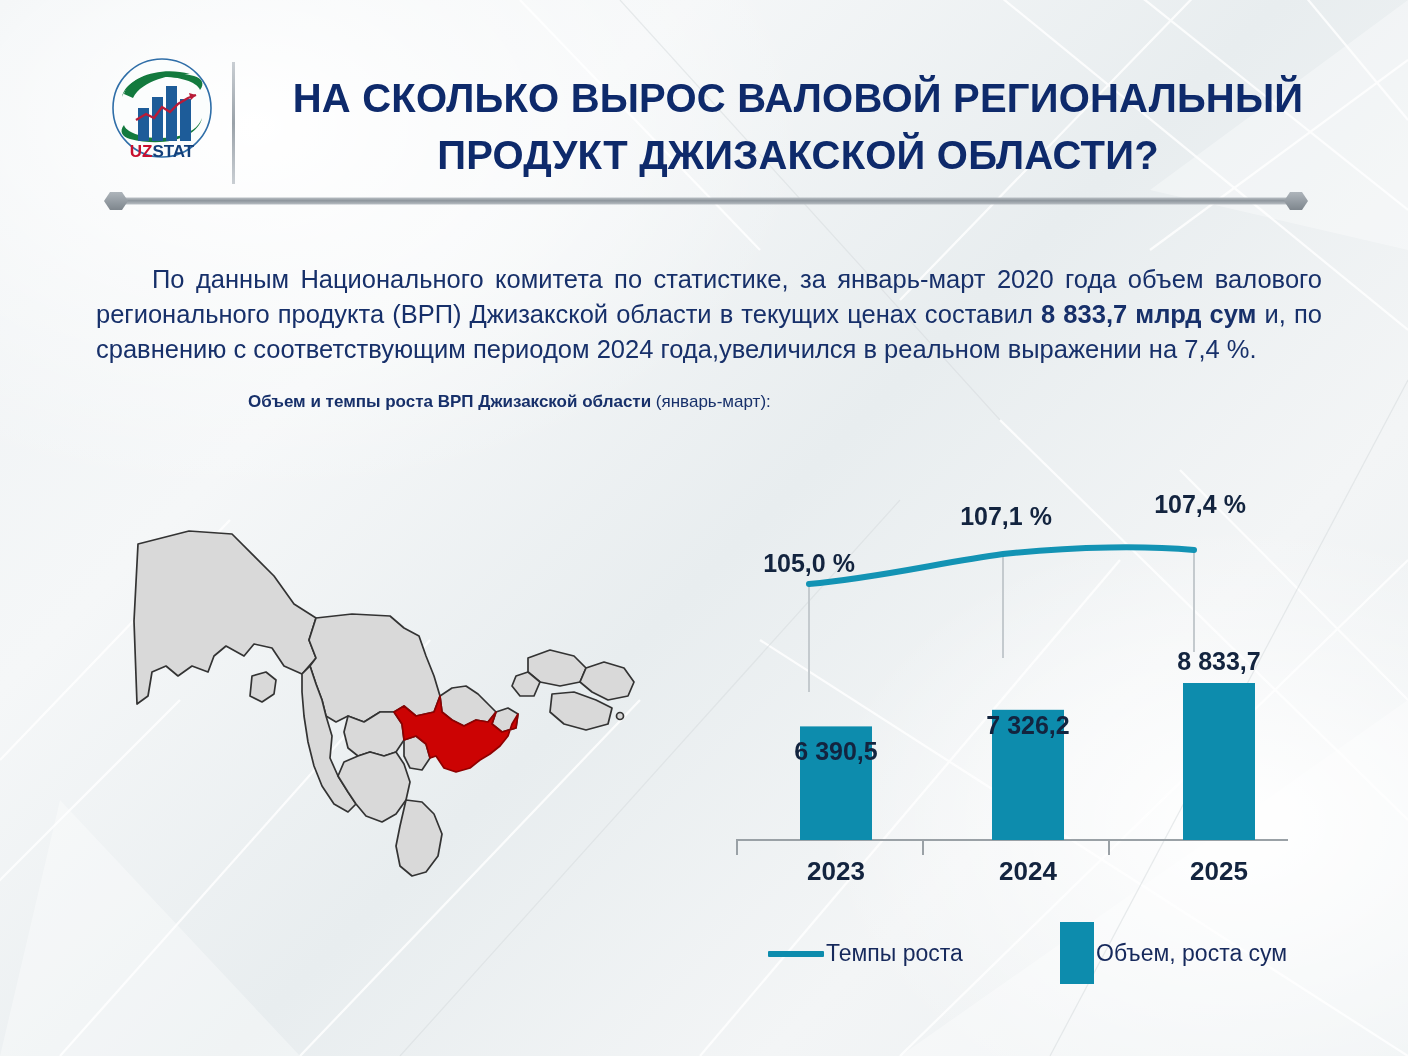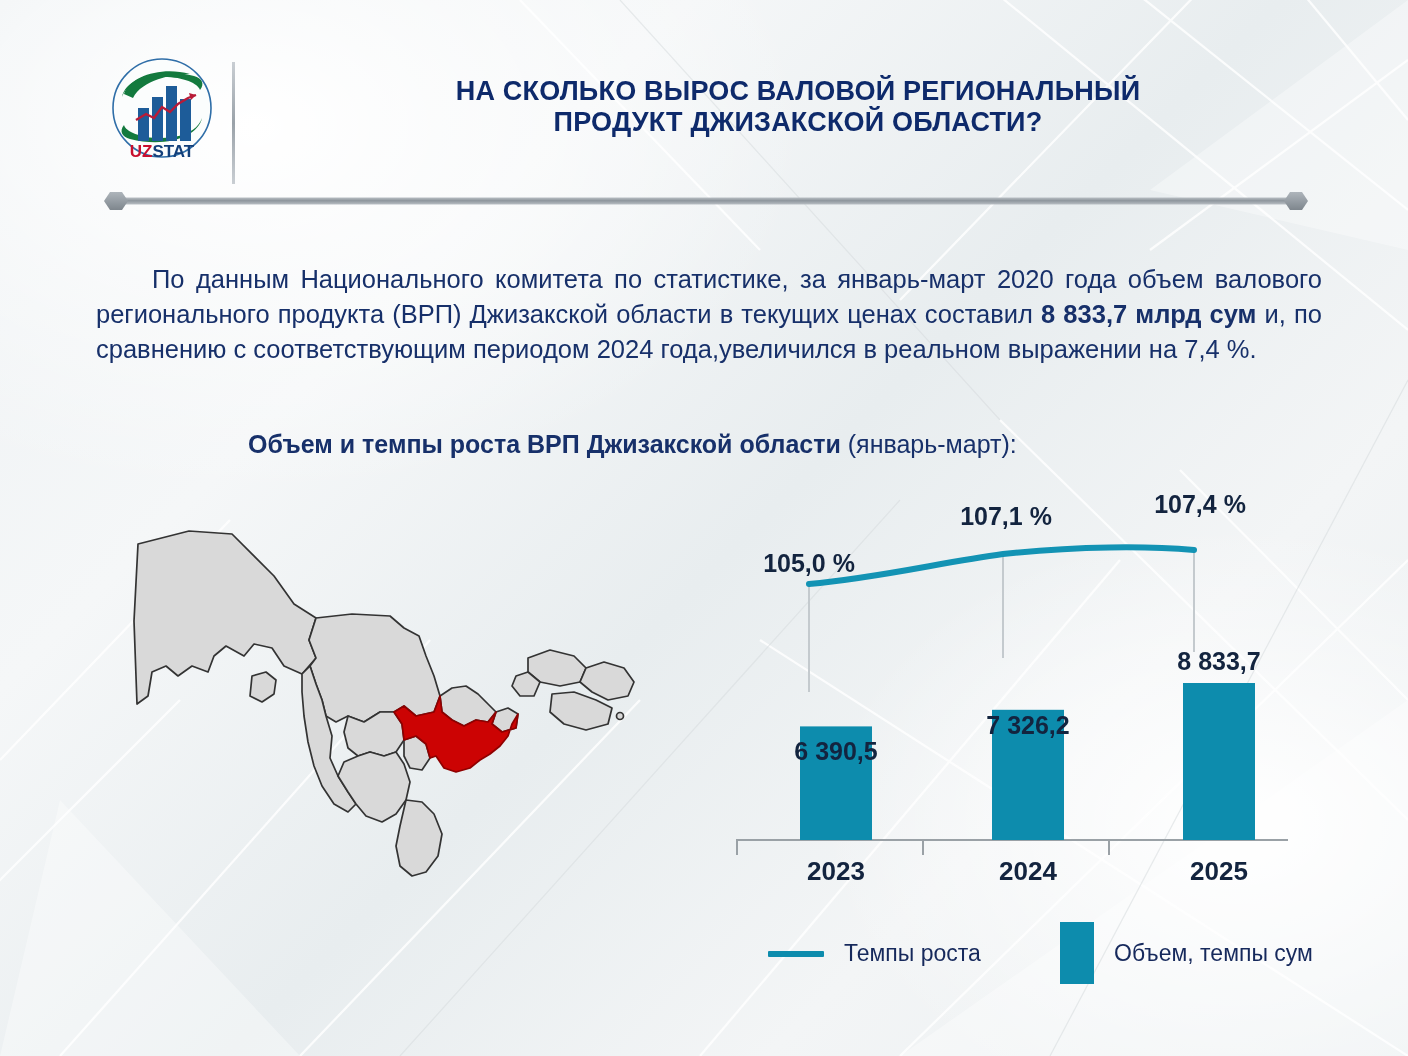--- a/index.html
+++ b/index.html
@@ -22,62 +22,62 @@
   .bg-lines{position:absolute;inset:0;pointer-events:none;}
 
   
   .header{position:absolute;left:0;top:0;width:1408px;height:210px;}
   .logo-wrap{position:absolute;left:106px;top:54px;width:112px;height:112px;}
   .logo-sep{position:absolute;left:232px;top:62px;width:3px;height:122px;
             background:linear-gradient(to bottom,#c9ced3,#9aa2a9 50%,#c9ced3);}
   .title{
     position:absolute;left:238px;top:76px;width:1120px;
     text-align:center;color:#0e2a6b;
-    font-size:27px;font-weight:bold;line-height:1.14;
+    font-size:40px;font-weight:bold;line-height:1.14;
     letter-spacing:.2px;
   }
-  .title .l2{display:block;}
+  .title .l2{display:block;margin-top:11px;}
 
   
   .divider{position:absolute;left:100px;top:190px;width:1212px;height:22px;}
 
   
   .para{
     position:absolute;left:96px;top:236px;width:1226px;
     color:#17306a;font-size:25.5px;line-height:1.385;
     text-align:justify;text-justify:inter-word;
   }
   .para .ind{display:inline-block;width:56px;}
   .para b{font-weight:bold;}
 
   
   .caption{
-    position:absolute;left:248px;top:430px;
-    font-size:25px;color:#17306a;white-space:nowrap;
+    position:absolute;left:248px;top:392px;
+    font-size:17px;color:#17306a;white-space:nowrap;
   }
   .caption .strong{font-weight:bold;}
   .caption .norm{font-weight:normal;}
 
   
   .map{position:absolute;left:104px;top:516px;width:570px;height:410px;}
 
   
   .chart{position:absolute;left:728px;top:480px;width:570px;height:420px;}
   .chart-svg{display:block;}
   .lbl{font-family:"Liberation Sans",sans-serif;font-weight:bold;fill:#13243f;}
   .pct{font-size:25px;}
   .val{font-size:25px;}
   .yr{font-size:26px;}
 
   
   .legend{position:absolute;left:760px;top:922px;width:540px;height:66px;}
   .legend-item{position:absolute;display:flex;align-items:center;}
   .legend-line{width:56px;height:6px;background:#0d8cad;border-radius:1px;}
   .legend-swatch{width:34px;height:62px;background:#0d8cad;}
-  .legend-text{font-size:23px;color:#16295c;margin-left:20px;white-space:nowrap;}
+  .legend-text{font-size:23px;color:#16295c;margin-left:2px;white-space:nowrap;}
   .lg-a{left:8px;top:18px;}
   .lg-b{left:300px;top:0px;}
 </style>
 </head>
 <body>
 
 <div class="canvas">
 
   <svg class="bg-lines" viewBox="0 0 1408 1056" width="1408" height="1056">
     <g stroke="#ffffff" stroke-width="2.2" fill="none" opacity="0.85">
@@ -245,17 +245,17 @@
     </svg>
   </div>
 
   <div class="legend">
     <div class="legend-item lg-a">
       <span class="legend-line"></span>
       <span class="legend-text">Темпы роста</span>
     </div>
     <div class="legend-item lg-b">
       <span class="legend-swatch"></span>
-      <span class="legend-text">Объем, темпы сум</span>
+      <span class="legend-text">Объем, роста сум</span>
     </div>
   </div>
 
 </div>
 
 </body></html>

